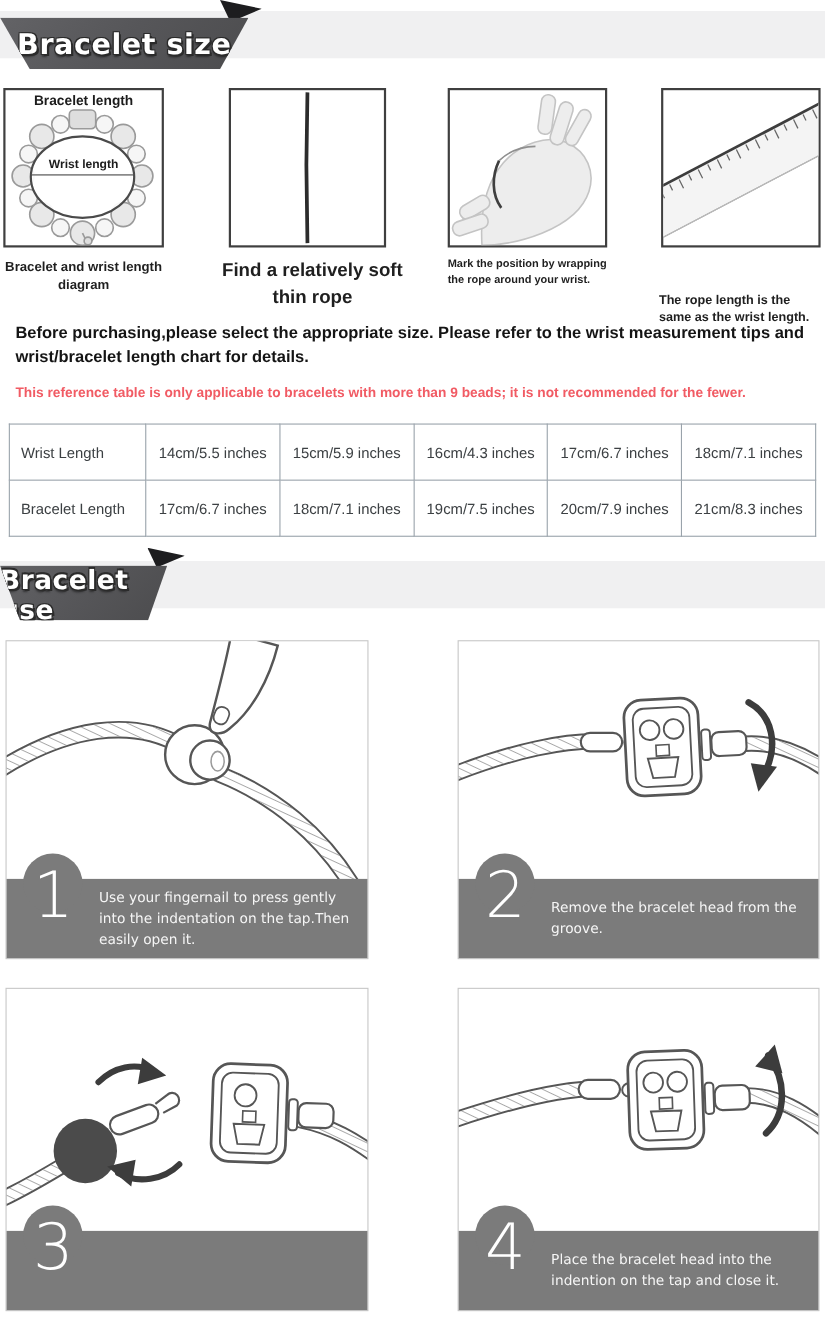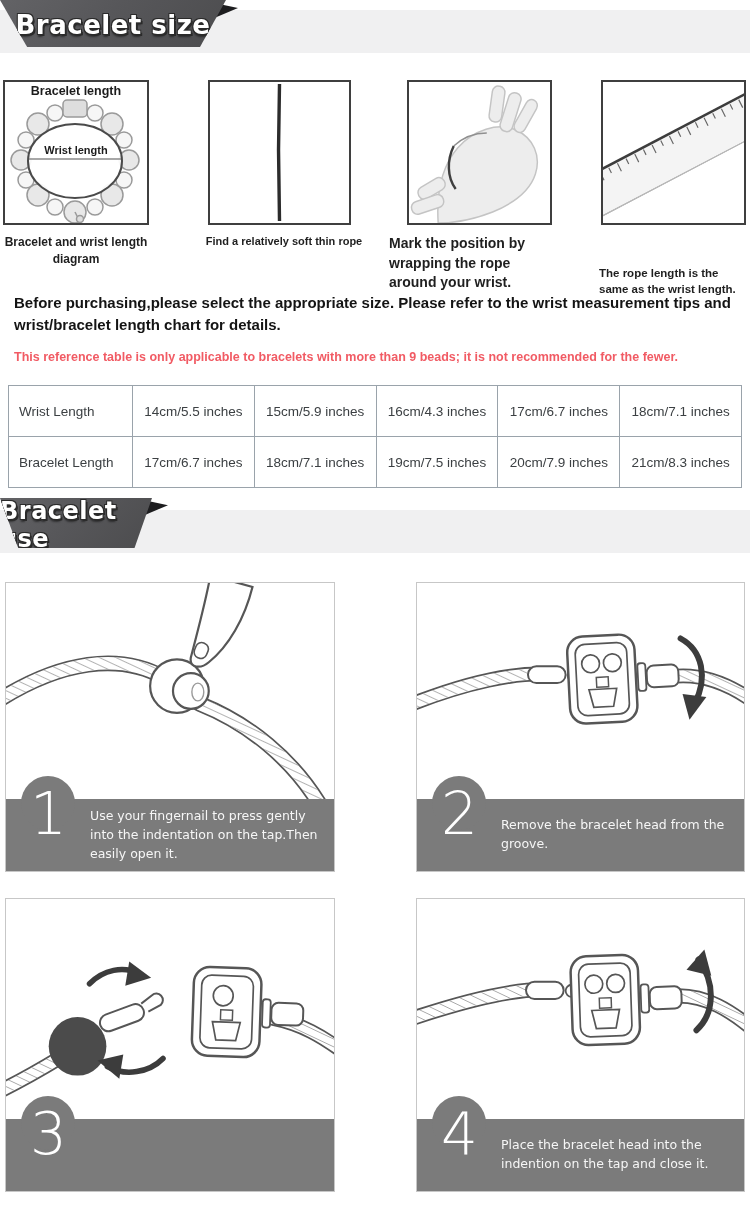--- a/index.html
+++ b/index.html
@@ -2,21 +2,21 @@
 <html><head>
 <meta charset="utf-8">
 <style>
   html,body{margin:0;padding:0;background:#fff;}
   .page{position:relative;width:750px;height:1213px;background:#ffffff;font-family:"DejaVu Sans",sans-serif;overflow:hidden;}
 
   
   .band{position:absolute;left:0;width:750px;height:43px;background:#f0f0f1;z-index:1;}
   .ribbon{position:absolute;z-index:3;}
   .ribbon .fold{position:absolute;background:#1d1d1f;z-index:1;}
-  .ribbon .trap{position:absolute;left:0;top:0;width:100%;height:100%;z-index:2;
+  .ribbon .trap{position:absolute;left:0;top:16px;width:100%;height:100%;z-index:2;
     background:linear-gradient(135deg,#636366 0%,#57575a 45%,#4c4c4e 100%);
     clip-path:polygon(0 0,100% 0,88.5% 100%,12% 100%);
     display:flex;align-items:center;justify-content:center;}
   .ribbon .title{color:#ffffff;font-weight:bold;letter-spacing:.5px;padding-top:3px;
     text-shadow:-1px -1px 0 #2b2b2b,1px -1px 0 #2b2b2b,-1px 1px 0 #2b2b2b,2px 2px 0 #2b2b2b,0 3px 2px rgba(0,0,0,.45);}
   #ribbon-size{left:0;top:0;width:226px;height:47px;}
   #ribbon-size .title{font-size:26px;}
   #ribbon-size .fold{left:200px;top:0;width:38px;height:20px;clip-path:polygon(0 0,100% 40%,25% 100%);}
   #ribbon-use{left:0;top:498px;width:152px;height:50px;}
   #ribbon-use .title{font-size:24px;}
@@ -29,22 +29,22 @@
   .fig svg{display:block;width:100%;height:100%;}
   #fig1{left:3px;width:146px;}
   #fig2{left:208px;width:143px;}
   #fig3{left:407px;width:145px;}
   #fig4{left:601px;width:145px;}
   .figlabel{position:absolute;font-weight:bold;color:#1c1c1c;font-family:"Liberation Sans",sans-serif;z-index:3;}
   #fig1-label-top{left:3px;top:84px;width:146px;text-align:center;font-size:12.5px;}
   #fig1-label-inner{left:3px;top:144px;width:146px;text-align:center;font-size:11px;}
   .figcap{position:absolute;top:234px;font-weight:bold;color:#1f1f1f;font-family:"Liberation Sans",sans-serif;line-height:1.4;z-index:2;}
   #cap1{left:3px;width:146px;text-align:center;font-size:12px;}
-  #cap2{left:186px;width:196px;text-align:center;font-size:11px;}
-  #cap3{left:389px;width:152px;font-size:14px;}
+  #cap2{left:186px;width:196px;text-align:center;font-size:17px;}
+  #cap3{left:407px;width:152px;font-size:10px;}
   #cap4{left:599px;width:152px;font-size:11.5px;margin-top:31px;}
 
   .intro{position:absolute;left:14px;top:292px;width:722px;font-family:"Liberation Sans",sans-serif;
     font-size:15px;font-weight:bold;color:#141414;line-height:1.45;}
   .warning{position:absolute;left:14px;top:350px;width:730px;font-family:"Liberation Sans",sans-serif;
     font-size:12.5px;font-weight:bold;color:#f15b64;}
 
   table.sizetable{position:absolute;left:8px;top:385px;width:734px;border-collapse:collapse;table-layout:fixed;
     font-family:"Liberation Sans",sans-serif;font-size:13.5px;color:#3c4043;background:#fff;}
   table.sizetable td{border:1.5px solid #9aa3ab;height:48px;text-align:center;overflow:hidden;}

